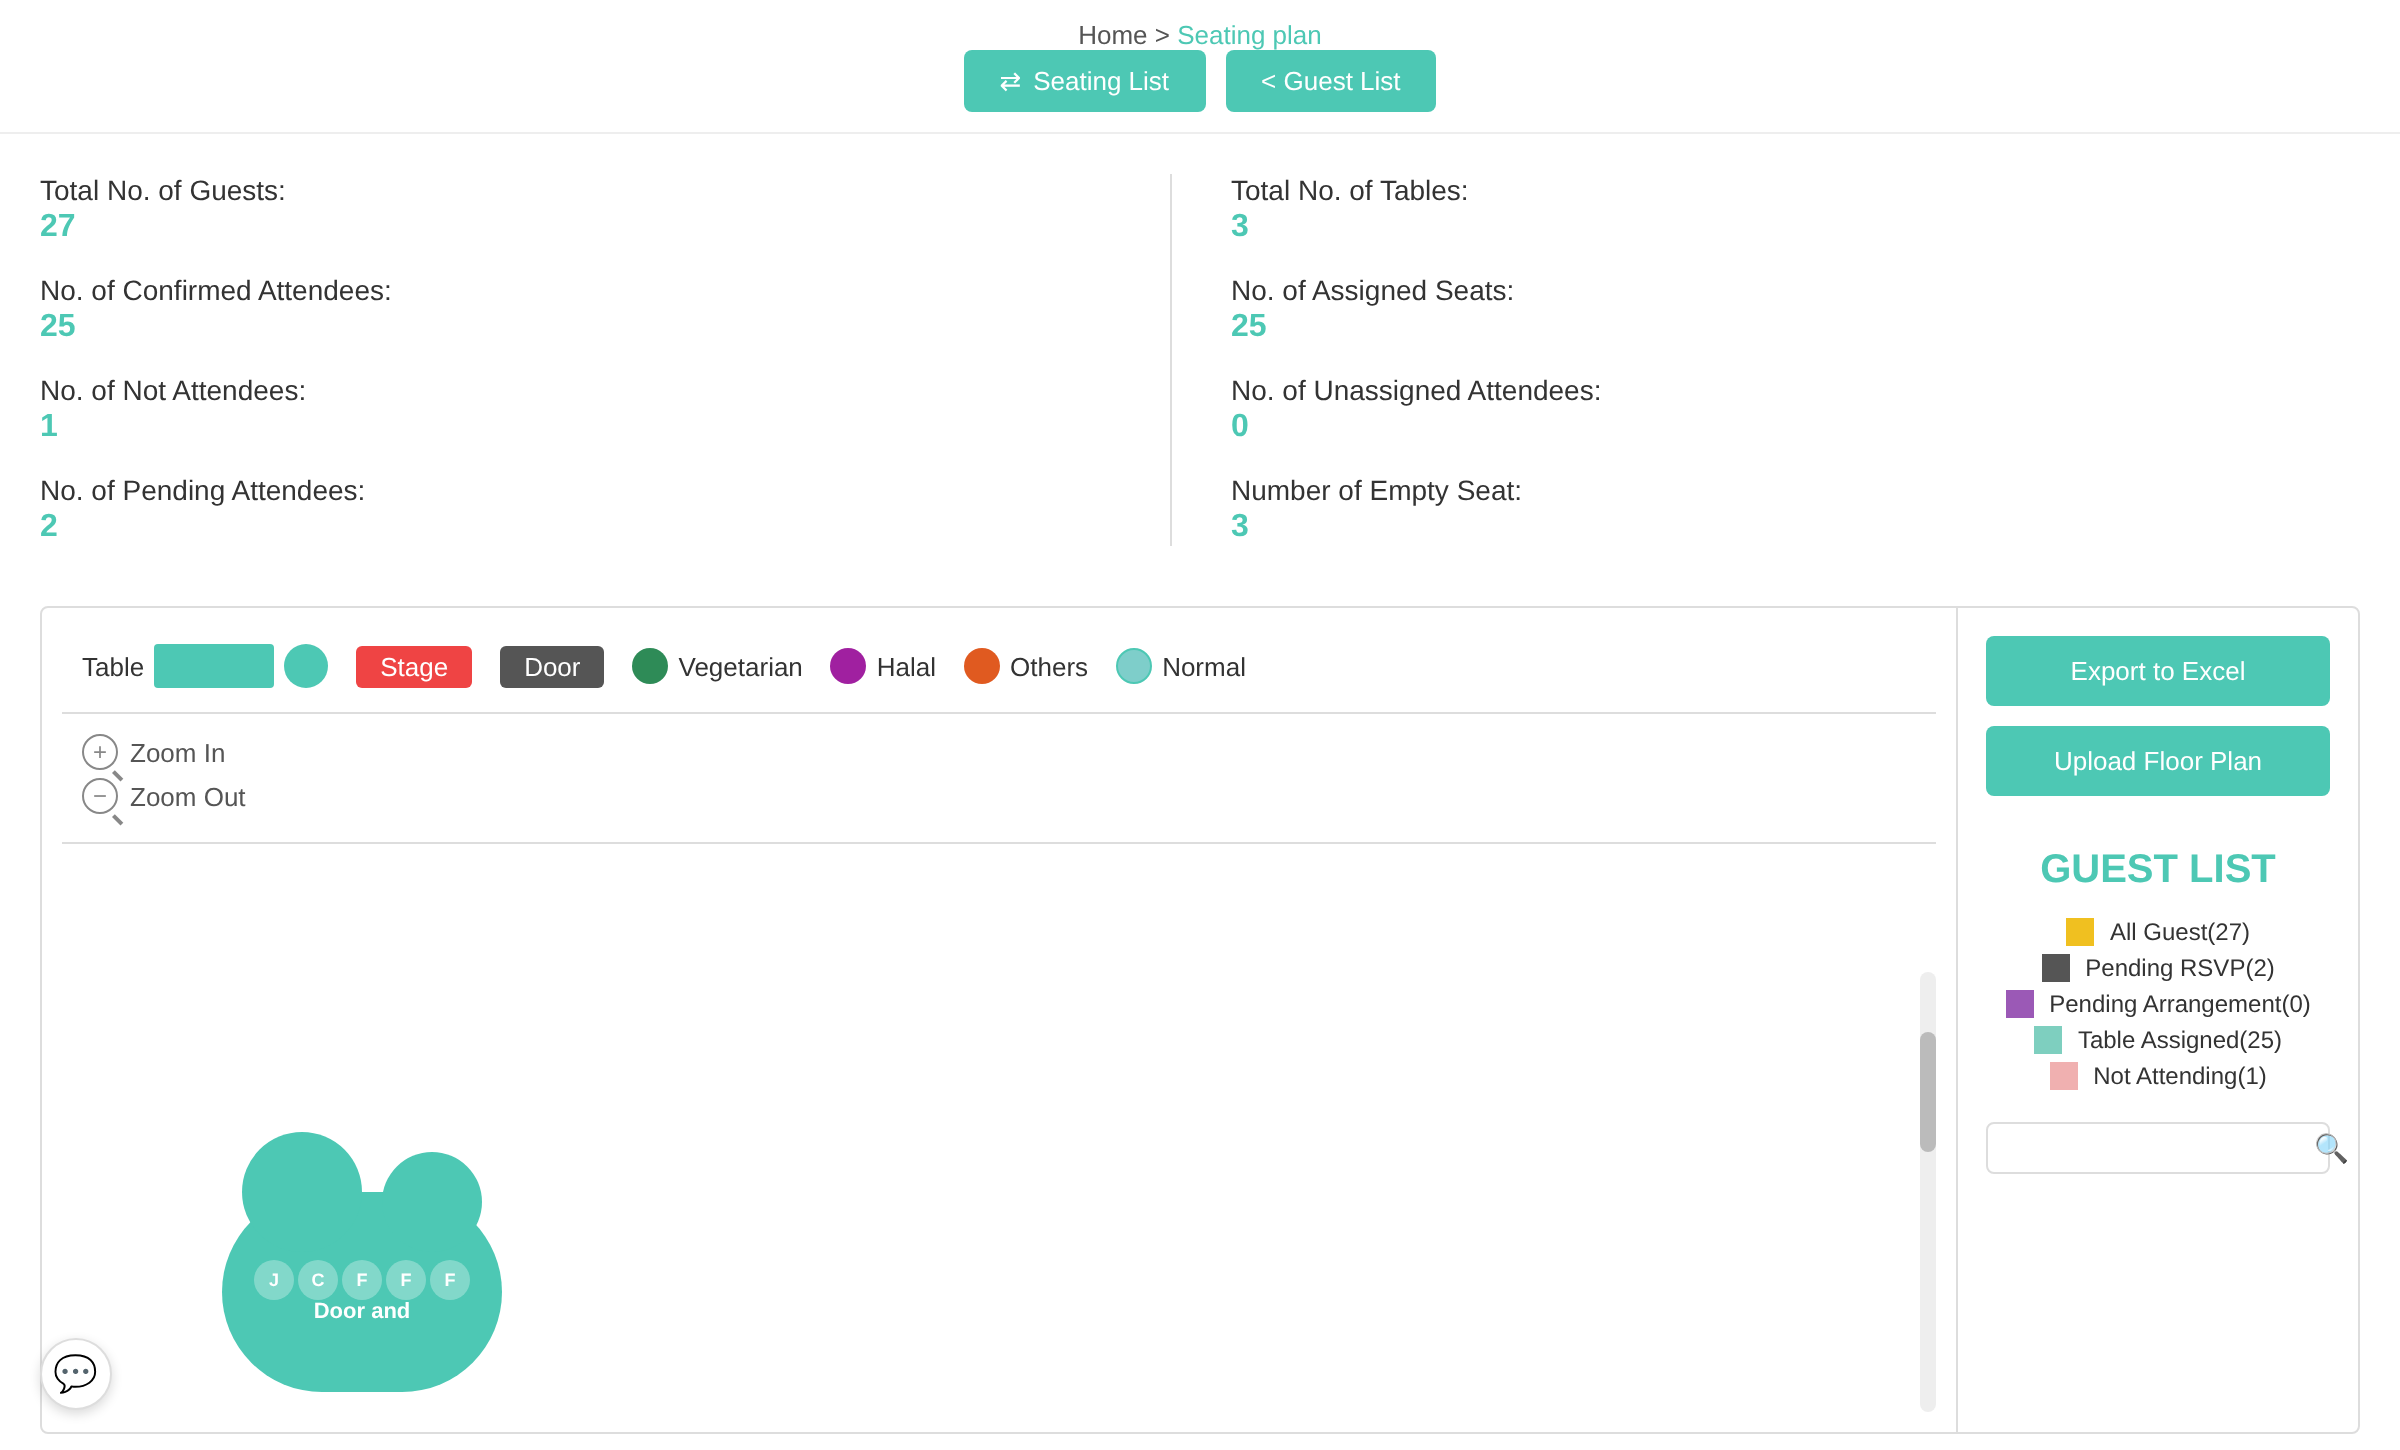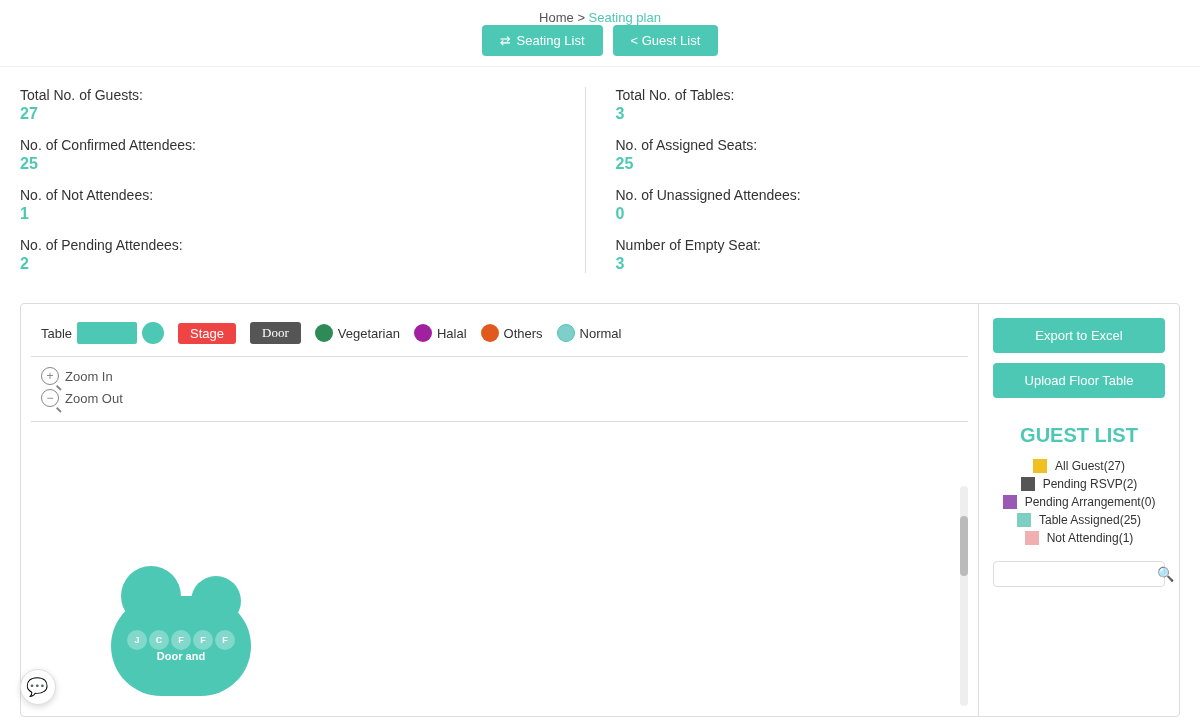--- a/index.html
+++ b/index.html
@@ -90,21 +90,20 @@
       padding: 3px 12px;
       border-radius: 3px;
       font-size: 13px;
     }
     .legend-door {
       background: #555;
       color: #fff;
       padding: 3px 12px;
       border-radius: 3px;
       font-size: 13px;
-      font-family: Liberation Serif, serif;
     }
     .dot-veg { background: #2e8b57; }
     .dot-halal { background: #a020a0; }
     .dot-others { background: #e05a20; }
     .dot-normal { background: #7ececa; border: 1px solid #4dc8b4; }
 
     .divider-line {
       border: none;
       border-top: 1px solid #ddd;
       margin: 4px 0;
@@ -429,21 +428,21 @@
       </div>
 
       <div class="scrollbar-right">
         <div class="scrollbar-thumb"></div>
       </div>
     </div>
   </div>
 
   <div class="sidebar">
     <button class="action-btn">Export to Excel</button>
-    <button class="action-btn">Upload Floor Table</button>
+    <button class="action-btn">Upload Floor Plan</button>
 
     <div class="guest-list-title">GUEST LIST</div>
 
     <div id="guest-filters">
         <div class="guest-filter-item">
           <div class="filter-dot fd-yellow"></div>
           <span>All Guest(27)</span>
         </div>
         <div class="guest-filter-item">
           <div class="filter-dot fd-darkgray"></div>

